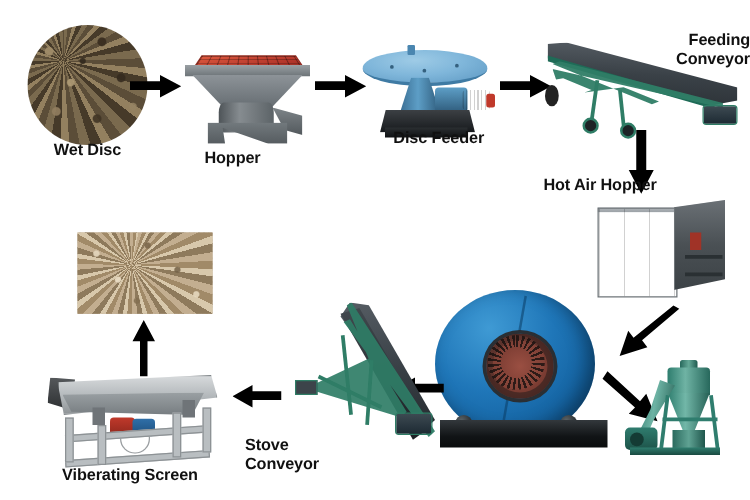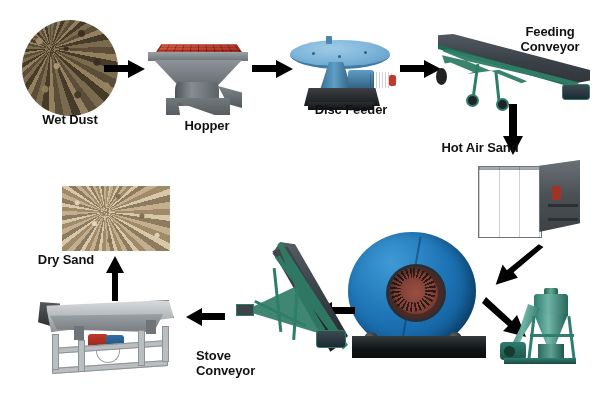--- a/index.html
+++ b/index.html
@@ -366,37 +366,37 @@
   
   .arrow { position: absolute; }
   .arrow svg { display: block; }
 </style>
 </head>
 <body>
 
 <div id="stage">
 
   <div class="node wet-sand"></div>
-  <div class="label" style="left:0px; top:112px; width:140px;">Wet Dust</div>
+  <div class="label" style="left:0px; top:112px; width:140px;">Wet Disc</div>
 
   <div class="arrow" style="left:104px; top:58px;">
     <svg width="42" height="22" viewBox="0 0 42 22">
       <path d="M0 7 H24 V2 L41 11 L24 20 V14 H0 Z" fill="#000000"></path>
     </svg>
   </div>
 
   <div class="node hopper">
     <div class="hopper-grid"></div>
     <div class="hopper-rim"></div>
     <div class="hopper-funnel"></div>
     <div class="hopper-chute"></div>
     <div class="hopper-drum"></div>
     <div class="hopper-legs"></div>
   </div>
-  <div class="label" style="left:145px; top:118px; width:124px;">Hopper</div>
+  <div class="label" style="left:124px; top:118px; width:124px;">Hopper</div>
 
   <div class="arrow" style="left:252px; top:58px;">
     <svg width="42" height="22" viewBox="0 0 42 22">
       <path d="M0 7 H24 V2 L41 11 L24 20 V14 H0 Z" fill="#000000"></path>
     </svg>
   </div>
 
   <div class="node disc-feeder">
     <div class="df-disc"></div>
     <div class="df-knob"></div>
@@ -422,30 +422,30 @@
     <div class="fc-belt"></div>
     <div class="fc-belt-edge"></div>
     <div class="fc-frame"></div>
     <div class="fc-pulley"></div>
     <div class="fc-leg" style="left:40px; top:36px; height:34px; transform:rotate(8deg);"></div>
     <div class="fc-leg" style="left:62px; top:44px; height:30px; transform:rotate(-6deg);"></div>
     <div class="fc-wheel" style="left:32px; top:66px;"></div>
     <div class="fc-wheel" style="left:62px; top:70px;"></div>
     <div class="fc-head"></div>
   </div>
-  <div class="label" style="left:500px; top:24px; width:100px; text-align:center;">Feeding
+  <div class="label" style="left:500px; top:24px; width:100px; text-align:right;">Feeding
 Conveyor</div>
 
   <div class="arrow" style="left:502px; top:104px;">
     <svg width="22" height="52" viewBox="0 0 22 52">
       <path d="M7 0 H15 V32 H21 L11 51 L1 32 H7 Z" fill="#000000"></path>
     </svg>
   </div>
 
-  <div class="label" style="left:420px; top:140px; width:120px;">Hot Air Sand</div>
+  <div class="label" style="left:420px; top:140px; width:120px;">Hot Air Hopper</div>
   <div class="node stove">
     <div class="stove-top"></div>
     <div class="stove-front"></div>
     <div class="stove-side"></div>
     <div class="stove-shelf" style="left:70px; top:44px; width:30px; height:3px;"></div>
     <div class="stove-shelf" style="left:70px; top:58px; width:30px; height:3px;"></div>
     <div class="stove-red"></div>
   </div>
 
   <div class="arrow" style="left:492px; top:242px;">
@@ -518,23 +518,23 @@
     <div class="vib-motor-a"></div>
     <div class="vib-motor-b"></div>
     <div class="vib-cable"></div>
     <div class="vib-rail" style="left:18px; top:52px; width:114px; height:4px; transform:rotate(-4deg);"></div>
     <div class="vib-rail" style="left:18px; top:72px; width:114px; height:4px; transform:rotate(-4deg);"></div>
     <div class="vib-leg" style="left:18px;  top:42px; width:5px; height:34px;"></div>
     <div class="vib-leg" style="left:44px;  top:48px; width:5px; height:30px;"></div>
     <div class="vib-leg" style="left:104px; top:38px; width:5px; height:34px;"></div>
     <div class="vib-leg" style="left:128px; top:34px; width:5px; height:34px;"></div>
   </div>
+  <div class="label" style="left:26px; top:372px; width:156px;">Viberating Screen</div>
 
   <div class="arrow" style="left:104px; top:256px;">
     <svg width="22" height="46" viewBox="0 0 22 46">
       <path d="M11 0 L20 17 H14 V45 H8 V17 H2 Z" fill="#000000"></path>
     </svg>
   </div>
 
   <div class="node dry-sand"></div>
-  <div class="label" style="left:8px; top:252px; width:116px;">Dry Sand</div>
 
 </div>
 
 </body></html>

